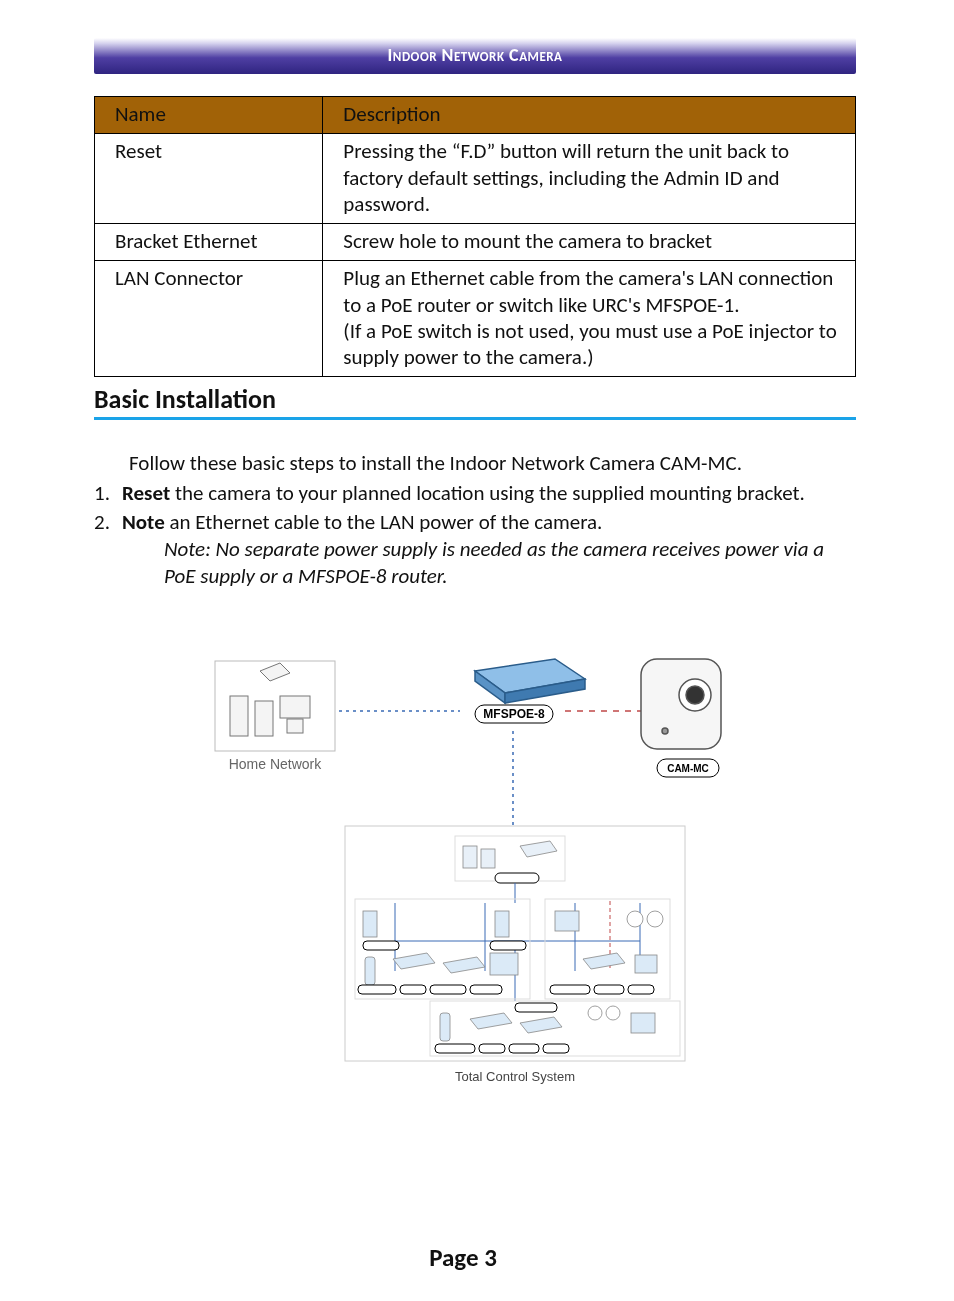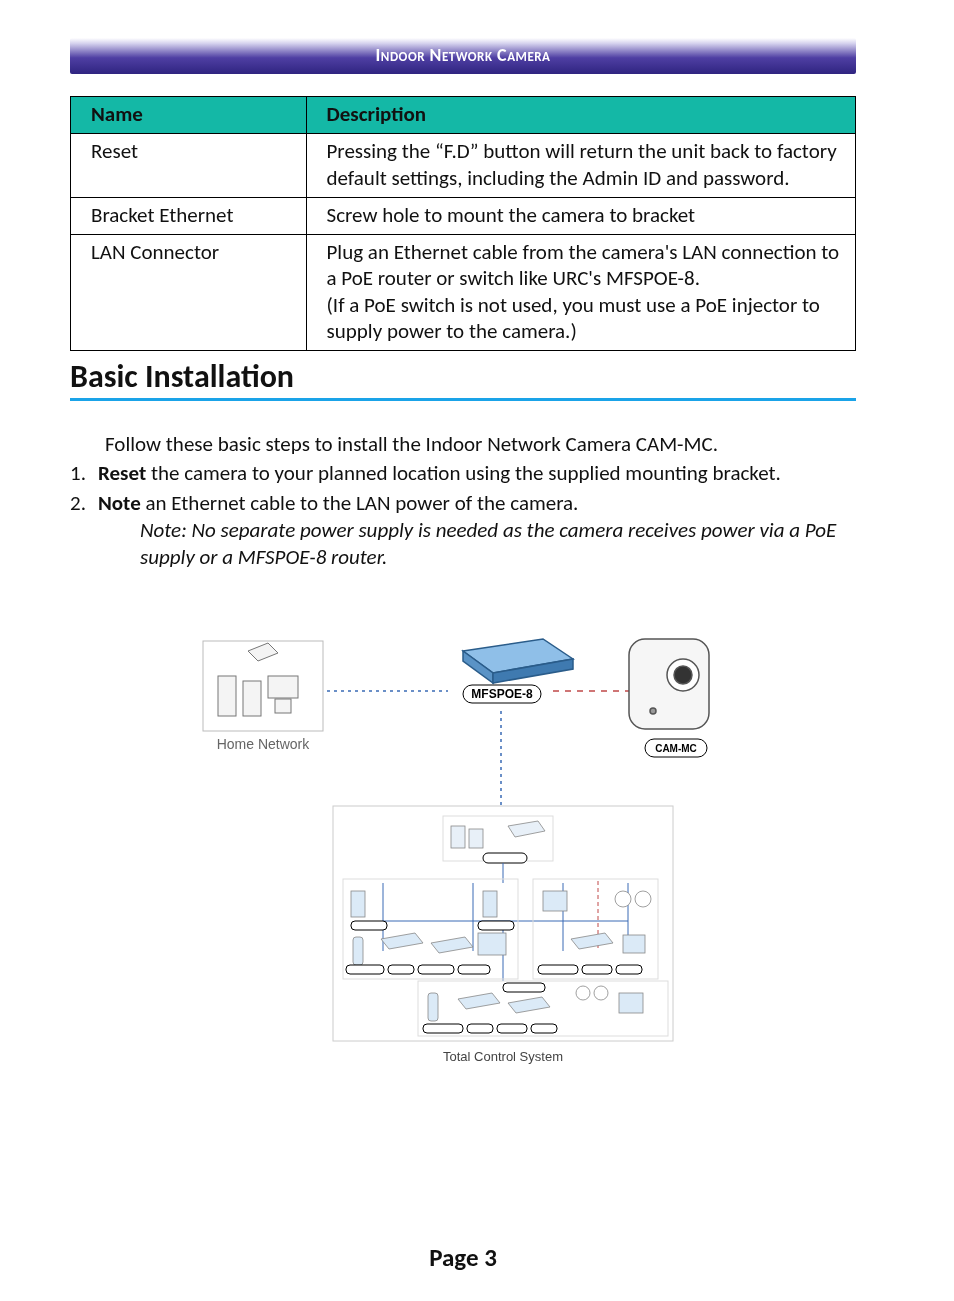--- a/index.html
+++ b/index.html
@@ -6,21 +6,21 @@
     margin: 0;
     padding: 0;
     background: #ffffff;
     font-family: "Optima", "Segoe UI", "Calibri", "Helvetica Neue", Arial, sans-serif;
     color: #111;
   }
   .page {
     width: 926px;
     height: 1301px;
     box-sizing: border-box;
-    padding: 38px 70px 30px 70px;
+    padding: 38px 70px 30px 94px;
     position: relative;
   }
   .header-bar {
     background: linear-gradient(to bottom, #ffffff 0%, #d5d2ee 15%, #4f3fa3 55%, #2f2480 100%);
     color: #fff;
     font-weight: bold;
     text-align: center;
     font-size: 18px;
     letter-spacing: 0.5px;
     padding: 6px 0 8px 0;
@@ -37,27 +37,27 @@
   table.spec th, table.spec td {
     border: 1px solid #000;
     padding: 4px 12px 6px 20px;
     text-align: left;
     vertical-align: top;
     font-size: 21px;
     line-height: 1.25;
     font-weight: normal;
   }
   table.spec th {
-    background: #14b8a6;
-    font-weight: bold;
+    background: #a16207;
+    font-weight: normal;
   }
   table.spec col.c1 { width: 30%; }
   table.spec col.c2 { width: 70%; }
   h2.section {
-    font-size: 32px;
+    font-size: 26px;
     font-weight: bold;
     margin: 4px 0 0 0;
     padding-bottom: 2px;
   }
   .section-rule {
     border: 0;
     border-top: 3px solid #1aa3e8;
     margin: 0 0 30px 0;
   }
   .body-text {
@@ -149,21 +149,21 @@
       <tr>
         <td>Reset</td>
         <td>Pressing the “F.D” button will return the unit back to factory default settings, including the Admin ID and password.</td>
       </tr>
       <tr>
         <td>Bracket Ethernet</td>
         <td>Screw hole to mount the camera to bracket</td>
       </tr>
       <tr>
         <td>LAN Connector</td>
-        <td style="white-space:pre-line;">Plug an Ethernet cable from the camera's LAN connection to a PoE router or switch like URC's MFSPOE-8.
+        <td style="white-space:pre-line;">Plug an Ethernet cable from the camera's LAN connection to a PoE router or switch like URC's MFSPOE-1.
 (If a PoE switch is not used, you must use a PoE injector to supply power to the camera.)</td>
       </tr>
     </tbody>
   </table>
 
   <h2 class="section">Basic Installation</h2>
   <hr class="section-rule">
 
   <div class="body-text">Follow these basic steps to install the Indoor Network Camera CAM-MC.</div>
 

